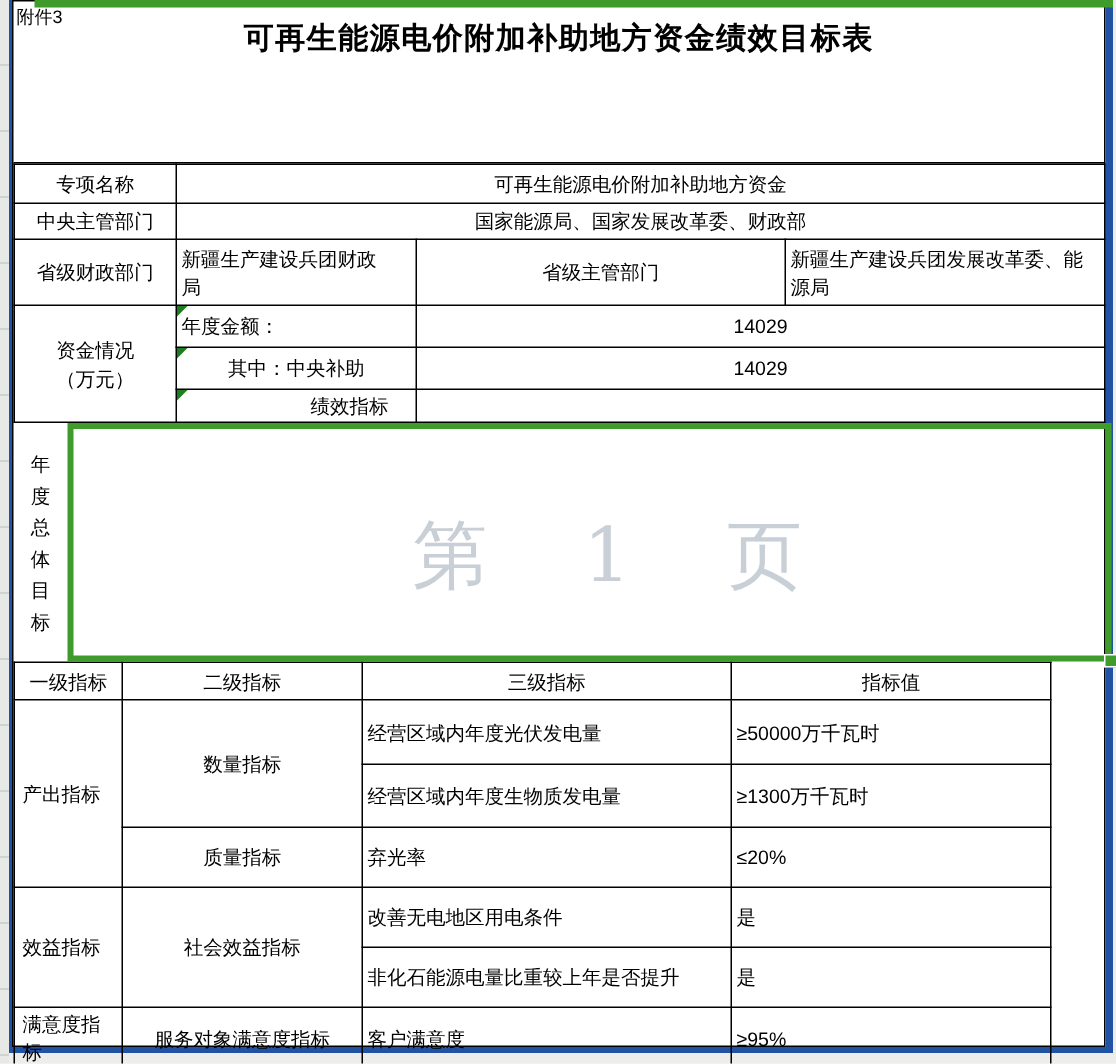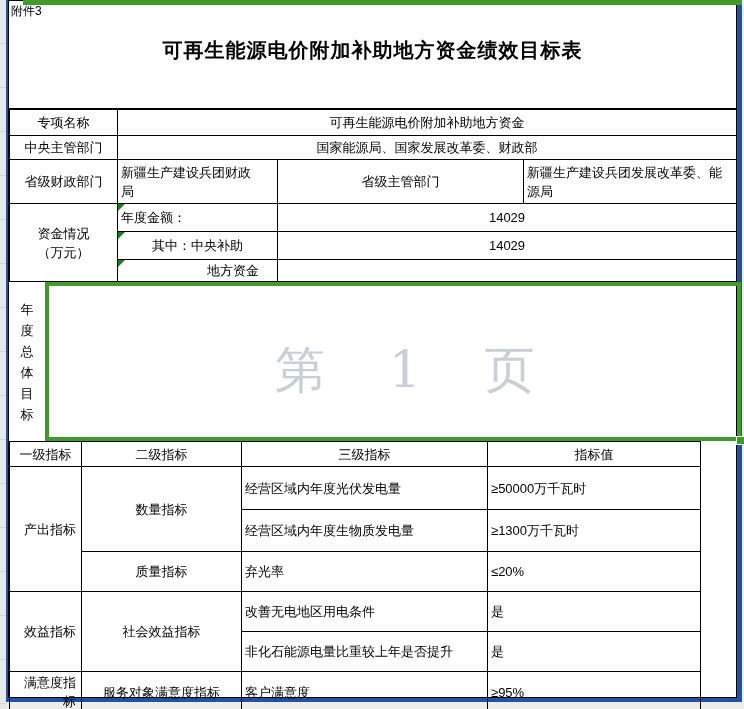--- a/index.html
+++ b/index.html
@@ -16,21 +16,21 @@
     border-left:2px solid #2152a3; border-right:5px solid #2152a3; border-bottom:4px solid #2152a3; }
   #greentop { position:absolute; left:15px; right:-5px; top:0; height:5px;
     background:#3f9b2c; z-index:9; }
 
   #sheet { position:relative; width:729px; height:698px; background:#fff;
     border:1px solid #000; overflow:visible; }
 
   
   #titleblock { position:relative; height:108px; border-bottom:1px solid #000; }
   #attachment { position:absolute; left:2px; top:2px; font-size:12px; }
-  #pagetitle { text-align:center; padding-top:36px; font-size:20px; font-weight:bold; letter-spacing:1px; }
+  #pagetitle { text-align:center; padding-top:11px; font-size:20px; font-weight:bold; letter-spacing:1px; }
   #pagesubtitle { text-align:center; padding-top:11px; font-size:13px; font-weight:bold; }
 
   table { table-layout:fixed; border-collapse:collapse; width:727px; }
   td { border:1px solid #000; font-size:13px; vertical-align:middle;
        padding:1px 3px; line-height:19px; overflow:hidden; }
   td.c { text-align:center; }
   td.l { text-align:left; }
   td.r { text-align:right; padding-right:18px; }
   td.pre { white-space:pre-line; }
   td.wrapfin { padding:1px 22px 1px 3px; }
@@ -51,21 +51,21 @@
     background:#3f9b2c; border:1px solid #fff; z-index:12; }
 
   .vtext { display:block; width:16px; line-height:21px; text-align:center;
     word-break:break-all; font-size:13px; }
   .vtext4 { line-height:24px; }
 
   
   #indrow { display:flex; }
   #ind-label-cell { width:36px; display:flex; align-items:center; justify-content:center; }
   #ind-table { width:691px; }
-  #ind-table td.lv1 { padding:1px 5px; text-align:right; }
+  #ind-table td.lv1 { padding:1px 5px; text-align:left; }
 
   #watermark { position:absolute; left:266px; top:336px; z-index:1;
     font-family:"DejaVu Serif", serif; font-size:50px; letter-spacing:24px;
     color:#a6b0bc; opacity:.6; white-space:nowrap; pointer-events:none; }
 </style>
 </head>
 <body>
 
 <div id="stage">
   <div id="gridstrip"></div>
@@ -106,21 +106,21 @@
           <td class="c pre" rowspan="3">资金情况
 （万元）</td>
           <td class="l relcell"><span class="tri-icon"></span><span>年度金额：</span></td>
           <td class="c" colspan="2">14029</td>
         </tr>
         <tr style="height:28px">
           <td class="c relcell"><span class="tri-icon"></span><span>其中：中央补助</span></td>
           <td class="c" colspan="2">14029</td>
         </tr>
         <tr style="height:22px">
-          <td class="r relcell"><span class="tri-icon"></span><span>地方资金</span></td>
+          <td class="r relcell"><span class="tri-icon"></span><span>绩效指标</span></td>
           <td class="c" colspan="2"></td>
         </tr>
       </tbody>
         </table>
 
       <div id="goalrow">
         <div id="goal-label-cell">
           <span class="vtext">年度总体目标</span>
         </div>
         <div id="goal-box">

